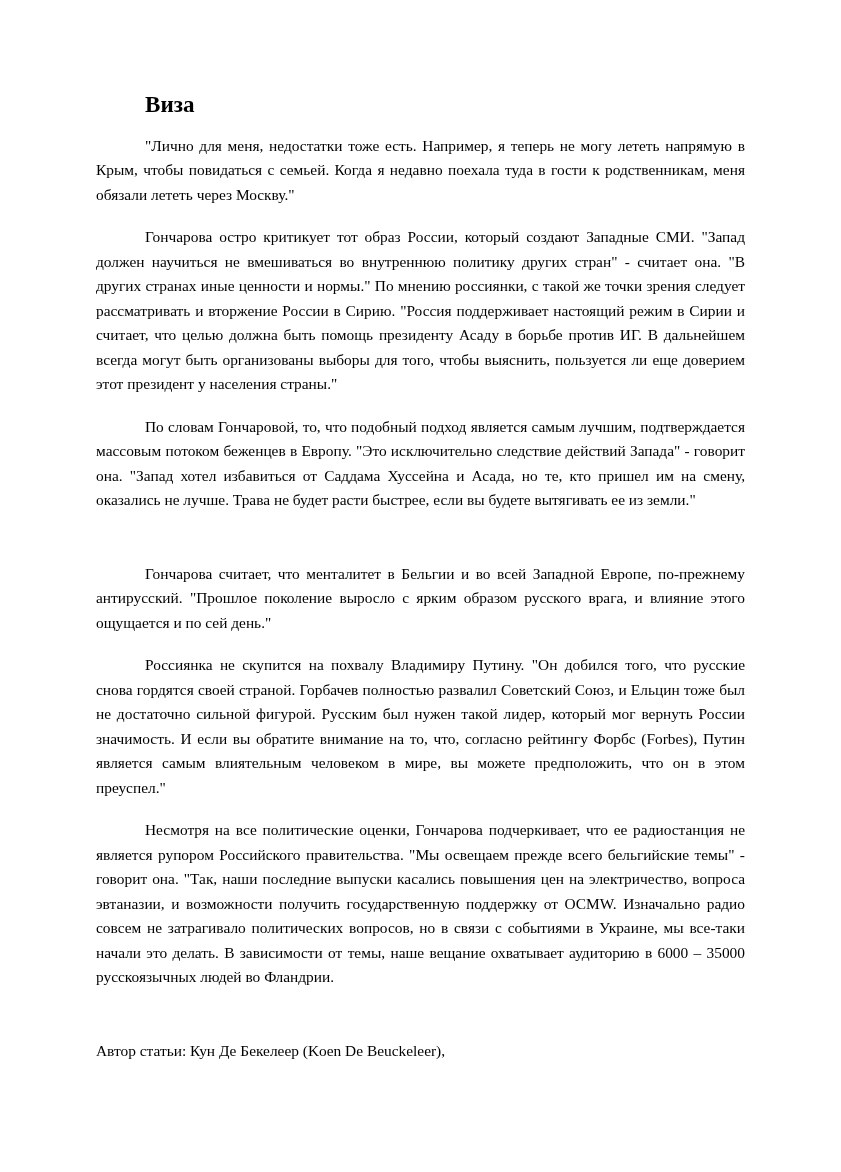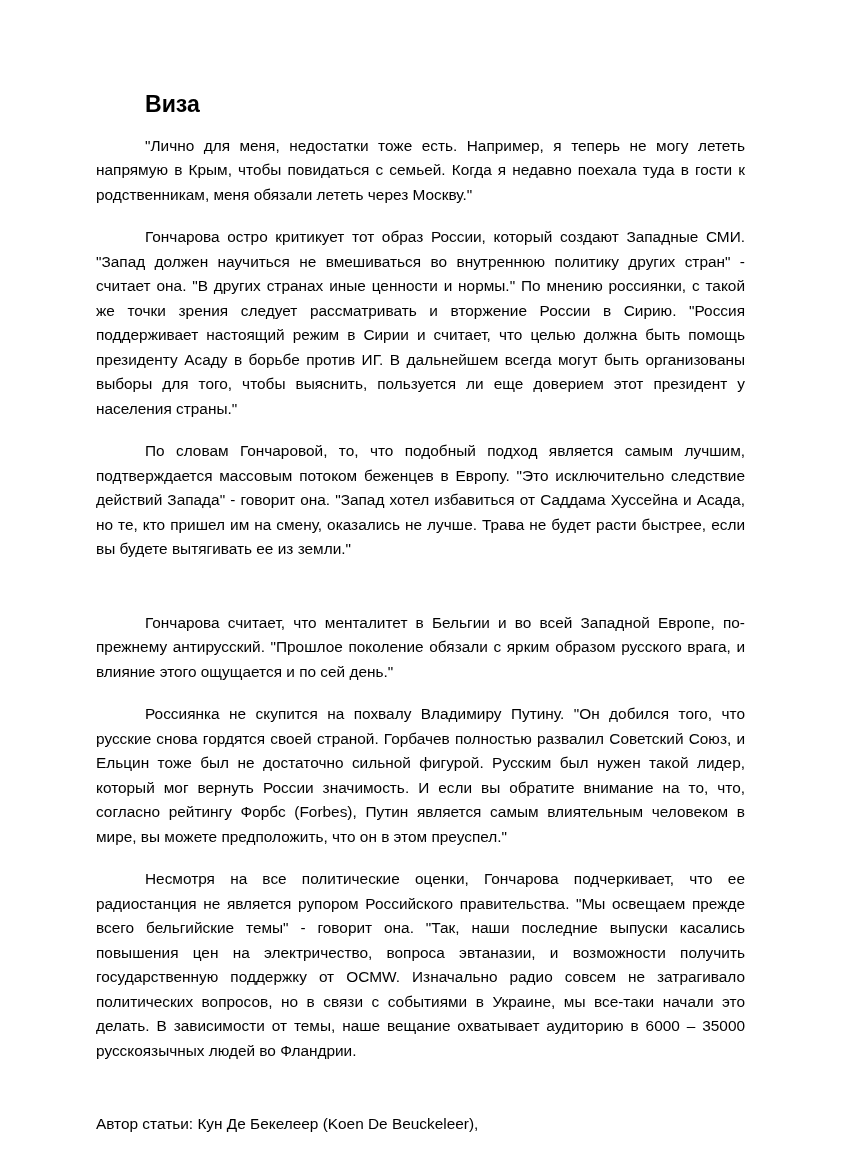--- a/index.html
+++ b/index.html
@@ -6,21 +6,21 @@
     margin: 0;
     padding: 0;
     background: #ffffff;
   }
   .page {
     position: relative;
     width: 841px;
     height: 1172px;
     background: #ffffff;
     color: #000000;
-    font-family: Liberation Sans, sans-serif;
+    font-family: Liberation Serif, serif;
     font-size: 15.4px;
     line-height: 24.5px;
     box-sizing: border-box;
     padding: 92px 96px 40px 96px;
     overflow: hidden;
   }
   .doc-heading {
     font-weight: bold;
     text-indent: 49px;
     margin: 0 0 17px 0;
@@ -45,21 +45,21 @@
   <h2 class="doc-heading">Виза</h2>
 
   <p class="doc-paragraph">"Лично для меня, недостатки тоже есть. Например, я теперь не могу лететь напрямую в Крым, чтобы повидаться с семьей. Когда я недавно поехала туда в гости к родственникам, меня обязали лететь через Москву."</p>
 
   <p class="doc-paragraph">Гончарова остро критикует тот образ России, который создают Западные СМИ. "Запад должен научиться не вмешиваться во внутреннюю политику других стран" - считает она. "В других странах иные ценности и нормы." По мнению россиянки, с такой же точки зрения следует рассматривать  и вторжение России в Сирию.  "Россия поддерживает настоящий режим в Сирии и считает, что  целью должна быть помощь президенту Асаду в борьбе против ИГ. В дальнейшем всегда могут быть организованы выборы для того, чтобы выяснить, пользуется ли еще доверием этот президент у населения страны."</p>
 
   <p class="doc-paragraph">По словам Гончаровой, то, что подобный подход является самым лучшим, подтверждается массовым потоком беженцев в Европу.  "Это исключительно следствие действий Запада" -  говорит она.  "Запад хотел избавиться от Саддама Хуссейна и Асада, но те, кто пришел им на смену, оказались не лучше. Трава не будет расти быстрее, если вы будете вытягивать ее из земли."</p>
 
   <div class="spacer"></div>
 
-  <p class="doc-paragraph">Гончарова считает, что менталитет в Бельгии и во всей Западной Европе, по-прежнему антирусский. "Прошлое поколение обязали с ярким образом русского врага, и влияние этого ощущается и по сей день."</p>
+  <p class="doc-paragraph">Гончарова считает, что менталитет в Бельгии и во всей Западной Европе, по-прежнему антирусский. "Прошлое поколение выросло с ярким образом русского врага, и влияние этого ощущается и по сей день."</p>
 
   <p class="doc-paragraph">Россиянка не скупится на похвалу Владимиру Путину. "Он добился того, что русские снова гордятся своей страной. Горбачев полностью развалил Советский Союз, и Ельцин тоже был не достаточно сильной фигурой. Русским был нужен такой лидер, который мог вернуть России значимость. И если вы обратите внимание на то, что, согласно рейтингу Форбс (Forbes), Путин является самым влиятельным человеком в мире, вы можете предположить, что он в этом преуспел."</p>
 
 
   <p class="doc-paragraph">Несмотря на все  политические  оценки, Гончарова подчеркивает, что ее радиостанция не является рупором Российского правительства. "Мы освещаем  прежде всего бельгийские темы" - говорит она. "Так, наши последние выпуски касались повышения цен на электричество, вопроса эвтаназии, и возможности получить государственную поддержку от OCMW. Изначально радио совсем не затрагивало  политических вопросов, но в связи с событиями в Украине, мы все-таки начали это делать. В зависимости от темы, наше вещание охватывает аудиторию в  6000 – 35000 русскоязычных людей во Фландрии.</p>
 
   <div class="spacer"></div>
 
   <p class="author-line">Автор статьи: Кун Де Бекелеер (Koen De Beuckeleer),</p>
 

